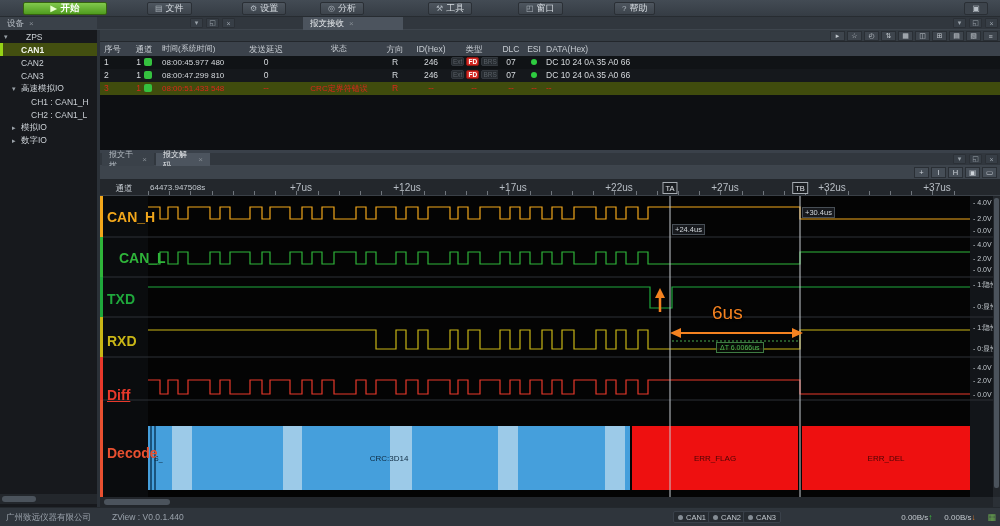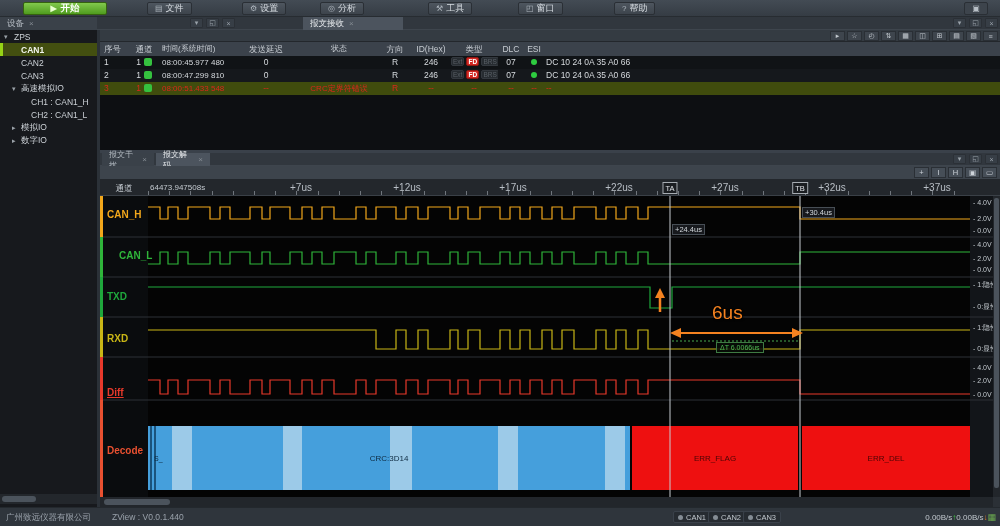--- a/index.html
+++ b/index.html
@@ -16,21 +16,21 @@
 .tabstrip{position:absolute;left:0;top:17px;width:1000px;height:13px;background:#31373e;border-bottom:1px solid #3e454d}
 .tab{position:absolute;top:0;height:13px;display:flex;align-items:center;gap:5px;font-size:8.5px;padding:0 7px;color:#b6bdc4;background:#3a4149}
 .tab .x{color:#848b92;font-size:8px}
 .tab.active{background:#4c545e;color:#e8ebee}
 .dockctl{position:absolute;top:1px;display:flex;gap:3px}
 .dc{width:13px;height:10px;color:#9aa2aa;font-size:7px;display:flex;align-items:center;justify-content:center;background:#373e46;border:1px solid #2b3036;border-radius:1px}
 
 .sidebar{position:absolute;left:0;top:30px;width:97px;height:477px;background:#17191d}
 .titem{position:relative;height:13px;display:flex;align-items:center;font-size:8.5px;color:#ccd1d6;white-space:nowrap}
 .titem .arr{position:absolute;font-size:7px;color:#9aa1a8}
-.lvl0{padding-left:14px}.lvl0 .arr{left:4px}
+.lvl0{padding-left:26px}.lvl0 .arr{left:4px}
 .lvl1{padding-left:21px}.lvl1 .arr{left:12px}
 .lvl2{padding-left:31px}
 .titem.selected{background:#434f10;color:#f2f5ee;font-weight:bold}
 .titem.selected::before{content:"";position:absolute;left:0;top:0;width:3px;height:13px;background:#96d316}
 .sb-scroll{position:absolute;left:0;top:464px;width:97px;height:10px;background:#23272c}
 .sb-thumb{position:absolute;left:2px;top:2px;width:34px;height:6px;background:#4b535c;border-radius:3px}
 .vdiv{position:absolute;left:97px;top:30px;width:3px;height:477px;background:#2b3138}
 
 .msgbar{position:absolute;left:100px;top:30px;width:900px;height:12px;background:#343b42;border-bottom:1px solid #23272c}
 .msgicons{position:absolute;right:2px;top:1px;display:flex;gap:2px}
@@ -66,39 +66,39 @@
 .wico{width:15px;height:11px;background:#464e57;border:1px solid #2a2f35;color:#cdd3d9;font-size:7.5px;display:flex;align-items:center;justify-content:center}
 #wtl{position:absolute;left:100px;top:180px;width:900px;height:16px;background:#23272c;border-bottom:1px solid #3a4047}
 .wtl-ch{position:absolute;left:0;top:0;width:48px;text-align:center;font-size:8.5px;color:#c3c9cf;line-height:16px}
 .wtl-origin{position:absolute;left:50px;top:0;font-size:8px;color:#c3c9cf;line-height:16px}
 .wtl-ticks{position:absolute;left:48px;bottom:0;width:822px;height:4px;background:repeating-linear-gradient(90deg,#70767d 0 1px,transparent 1px 21.2px)}
 .wtl-lab{position:absolute;top:2px;font-size:10px;color:#b9bfc6;transform:translateX(-50%)}
 .ctag{position:absolute;top:2px;height:12px;padding:0 2px;border:1px solid #a6acb2;background:#1b1e22;color:#dde1e5;font-size:7.5px;line-height:11px;transform:translateX(-50%)}
 .wbody{position:absolute;left:100px;top:196px;width:900px;height:301px;background:#0a0c0e}
 #wave-svg{position:absolute;left:0;top:0}
 #wave-overlay{position:absolute;left:0;top:0;width:893px;height:301px;pointer-events:none}
-.ch-lab{position:absolute;left:7px;font-size:10px;font-weight:bold;white-space:nowrap}
+.ch-lab{position:absolute;left:7px;font-size:14px;font-weight:bold;white-space:nowrap}
 .ch-bar{position:absolute;left:0;width:3px}
 .ax-lab{position:absolute;left:873px;font-size:7px;color:#c2c8cd;white-space:nowrap}
 .cbox{position:absolute;font-size:7.5px;color:#d3d8dc;background:#17191d;border:1px solid #474e55;padding:0 2px;line-height:9px;white-space:nowrap}
 .ann-disturb{position:absolute;left:458px;top:66px;font-size:17px;font-weight:bold;color:#f58220;text-shadow:1px 1px 2px #000,0 0 4px #000;letter-spacing:1px;white-space:nowrap}
 .ann-6us{position:absolute;left:612px;top:106px;font-size:19px;font-weight:normal;color:#f58220;text-shadow:1px 1px 2px #000}
 .ann-dt{position:absolute;left:616px;top:146px;font-size:7px;color:#4fbb55;background:rgba(8,14,8,.85);border:1px solid #3e7a43;padding:0 3px;line-height:9px;white-space:nowrap}
 .vscroll{position:absolute;left:893px;top:0;width:7px;height:301px;background:#22262b}
 .vthumb{position:absolute;left:1px;top:2px;width:5px;height:290px;background:#4b535c;border-radius:2px}
 .whscroll{position:absolute;left:100px;top:497px;width:893px;height:10px;background:#22262b}
 .whthumb{position:absolute;left:4px;top:2px;width:66px;height:6px;background:#4b535c;border-radius:3px}
 .wcorner{position:absolute;left:993px;top:497px;width:7px;height:10px;background:#2b3036}
 
 .statusbar{position:absolute;left:0;top:507px;width:1000px;height:19px;background:#2f353c;border-top:1px solid #23282d;font-size:8.5px;color:#9aa2ab}
 .sb-company{position:absolute;left:6px;top:4px}
 .sb-ver{position:absolute;left:112px;top:4px}
 .sb-badge{position:absolute;top:3px;height:12px;display:flex;align-items:center;gap:3px;background:#262b31;border:1px solid #3a414a;border-radius:2px;padding:0 4px;font-size:7.5px;color:#c2c8ce}
 .sb-dot{width:5px;height:5px;border-radius:50%;background:#848c94}
-.rates{position:absolute;right:4px;top:4px;display:flex;gap:0;align-items:center;font-size:8px;color:#c2c8ce}
+.rates{position:absolute;right:4px;top:4px;display:flex;gap:12px;align-items:center;font-size:8px;color:#c2c8ce}
 .arr-up{color:#3dc23d}.arr-dn{color:#e07a28}.net{color:#6aa84f;font-size:9px}
 </style>
 </head>
 <body>
 
 <div id="app">
 
   <div class="menubar">
     <button class="btn-start">
         <span class="play">▶</span>
@@ -209,20 +209,21 @@
     <span class="cell c-no">序号</span>
     <span class="cell c-ch">通道</span>
     <span class="cell c-time">时间(系统时间)</span>
     <span class="cell c-delay">发送延迟</span>
     <span class="cell c-status">状态</span>
     <span class="cell c-dir">方向</span>
     <span class="cell c-id">ID(Hex)</span>
     <span class="cell c-type">类型</span>
     <span class="cell c-dlc">DLC</span>
     <span class="cell c-esi">ESI</span>
+    <span class="cell c-data">DATA(Hex)</span>
   </div>
 
   <div class="trow r1">
     <span class="cell c-no">1</span>
     <span class="cell c-ch"><span>1</span><span class="chip"></span></span>
     <span class="cell c-time">08:00:45.977 480</span>
     <span class="cell c-delay">0</span>
     <span class="cell c-status"></span>
     <span class="cell c-dir">R</span>
     <span class="cell c-id">246</span>

